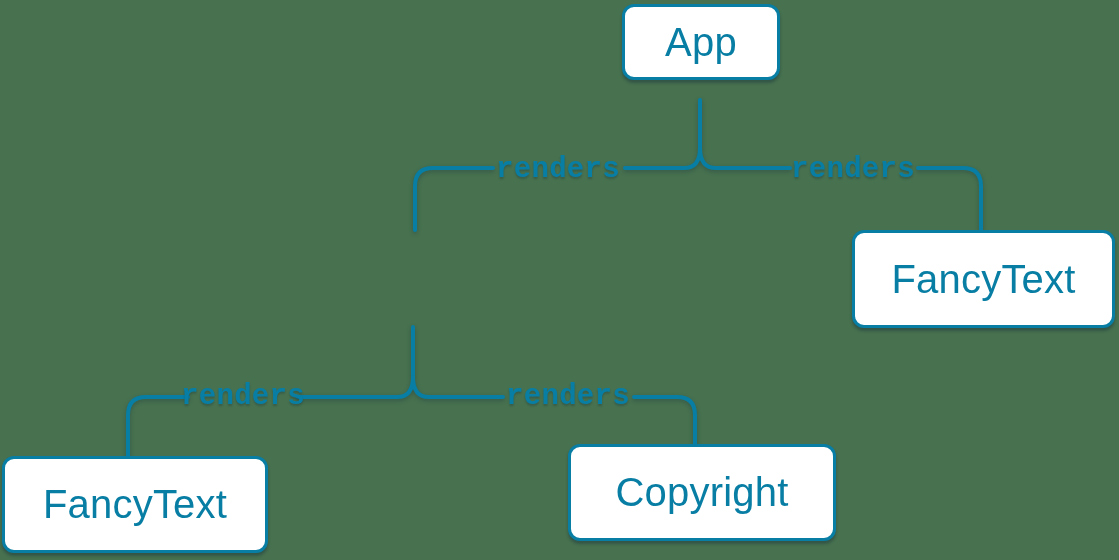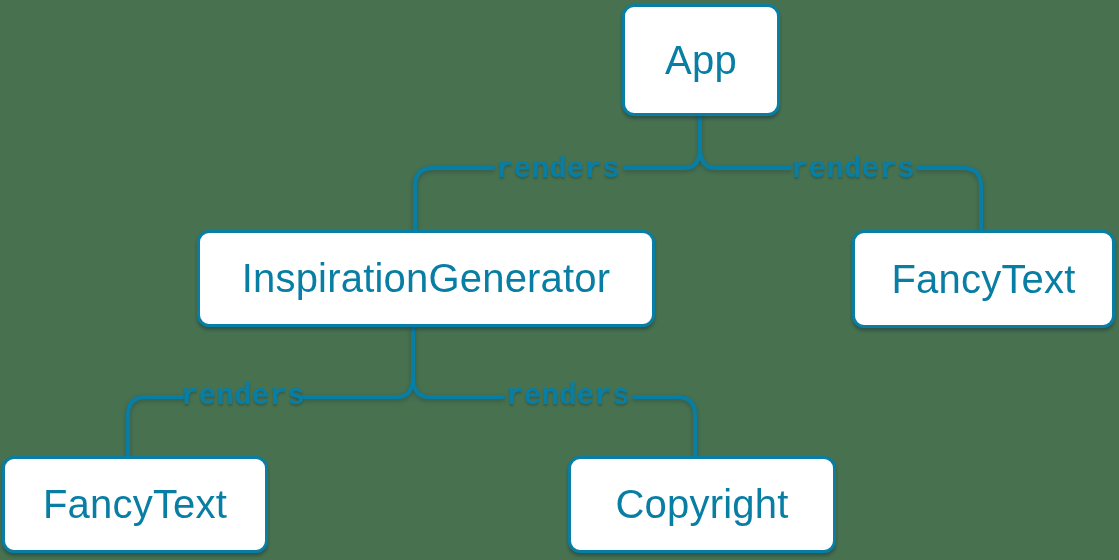--- a/index.html
+++ b/index.html
@@ -64,37 +64,34 @@
 
 <div class="stage">
 
   <svg class="edges-svg" viewBox="0 0 1119 560" xmlns="http://www.w3.org/2000/svg">
     <path d="M700 100 L700 148 Q700 168 684 168 L625 168 M493 168 L433 168 Q415 168 415 186 L415 230"></path>
     <path d="M700 148 Q700 168 716 168 L790 168 M918 168 L963 168 Q981 168 981 186 L981 230"></path>
     <path d="M413 327 L413 377 Q413 397 397 397 L298 397 M188 397 L146 397 Q128 397 128 415 L128 456"></path>
     <path d="M413 377 Q413 397 429 397 L503 397 M634 397 L677 397 Q695 397 695 415 L695 456"></path>
   </svg>
 
-  <div class="node" style="left:622px; top:4px; width:158px; height:112px;">
+  <div class="node" style="left:622px; top:4px; width:158px; height:76px;">
     <span>App</span>
   </div>
 
-  <div class="node" style="left:197px; top:230px; width:458px; height:97px;">
-    <span>InspirationGenerator</span>
-  </div>
 
   <div class="node" style="left:852px; top:230px; width:263px; height:98px;">
     <span>FancyText</span>
   </div>
 
   <div class="node" style="left:2px; top:456px; width:266px; height:97px;">
     <span>FancyText</span>
   </div>
 
-  <div class="node" style="left:568px; top:456px; width:268px; height:97px;">
+  <div class="node" style="left:568px; top:444px; width:268px; height:97px;">
     <span>Copyright</span>
   </div>
 
   <span class="edge-label" style="left:558px; top:169px;">renders</span>
 
   <span class="edge-label" style="left:853px; top:169px;">renders</span>
 
   <span class="edge-label" style="left:243px; top:396px;">renders</span>
 
   <span class="edge-label" style="left:568px; top:396px;">renders</span>

